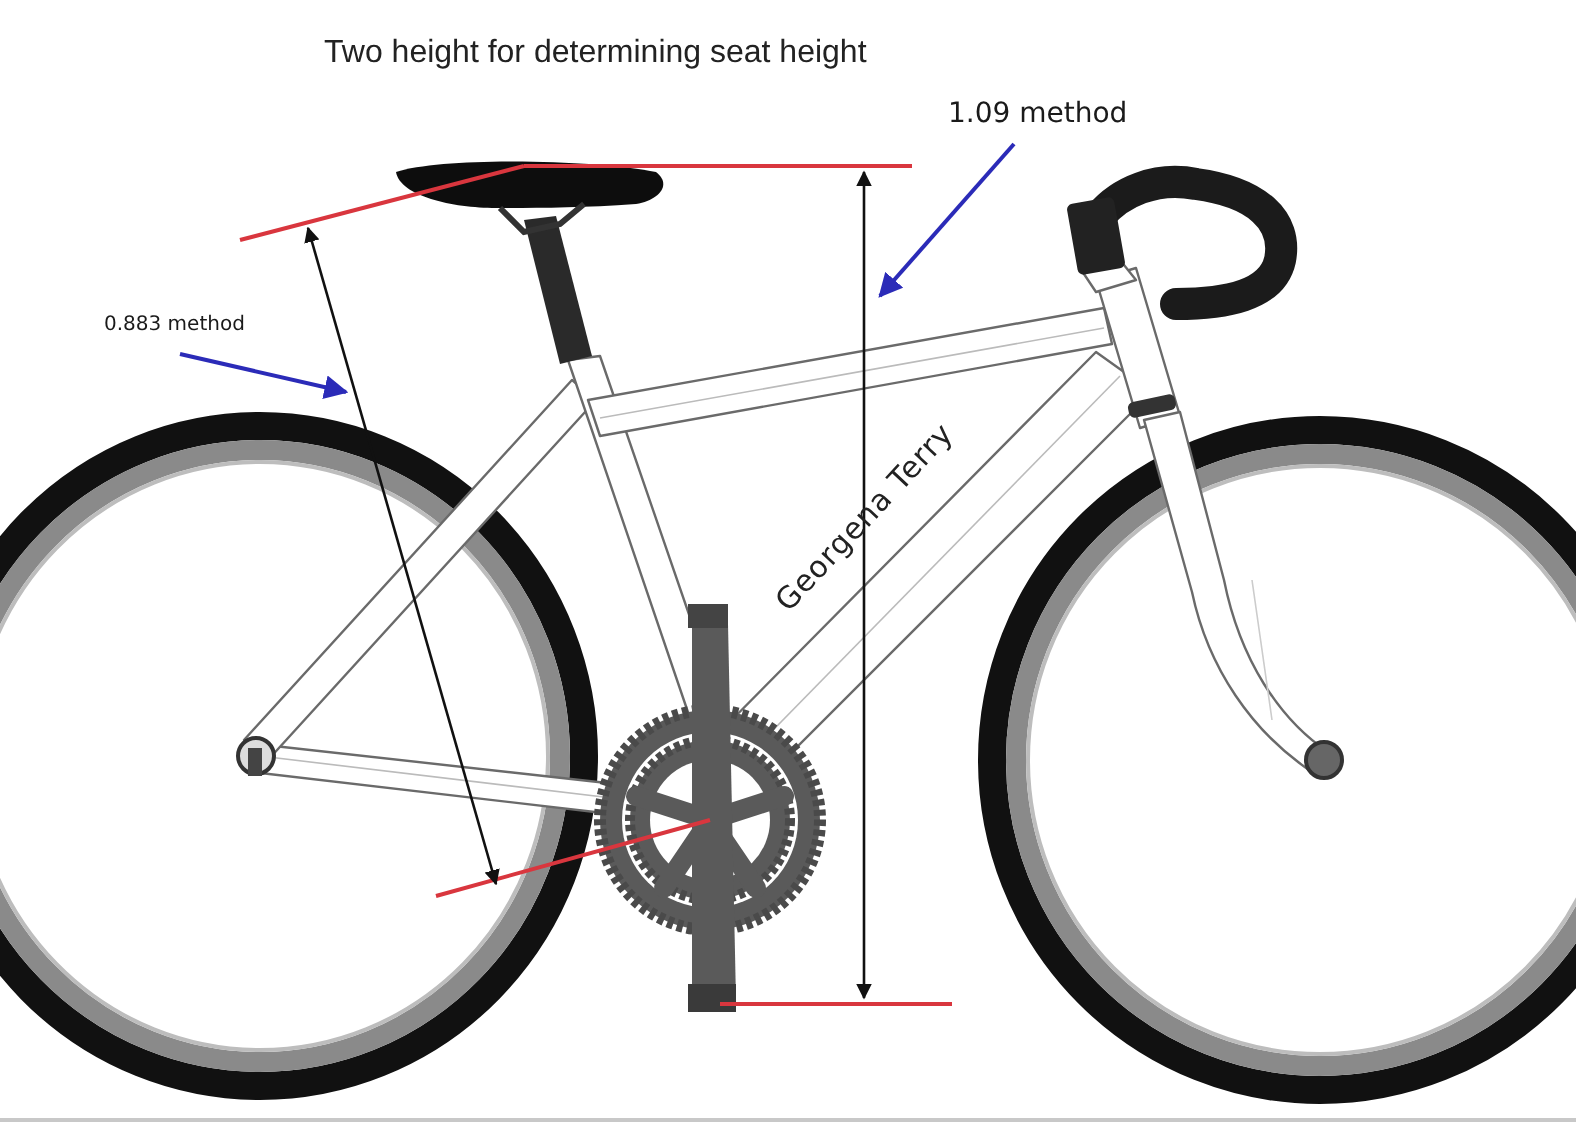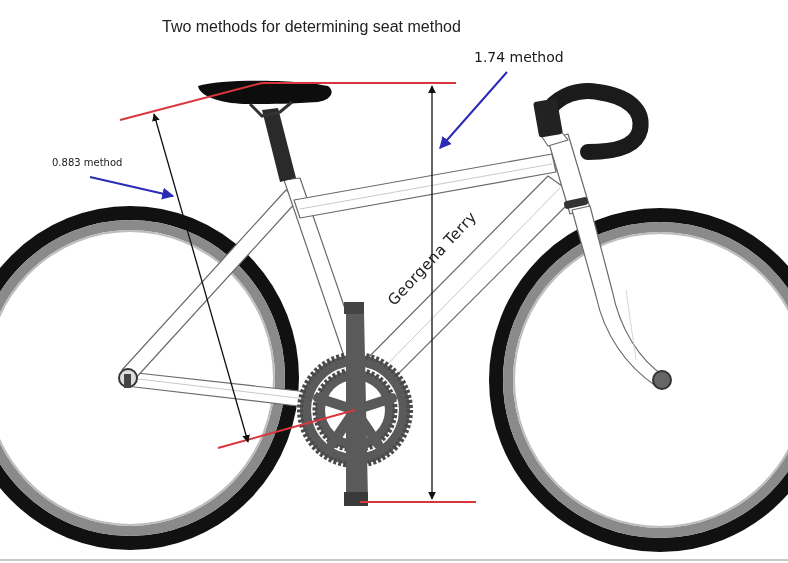--- a/index.html
+++ b/index.html
@@ -140,18 +140,18 @@
       <line x1="360" y1="502" x2="476" y2="502"></line>
     </g>
 
     <line x1="432" y1="86" x2="432" y2="499" stroke="#111" stroke-width="1.3" marker-start="url(#arrowBlk)" marker-end="url(#arrowBlk)"></line>
     <line x1="154" y1="114" x2="248" y2="442" stroke="#111" stroke-width="1.3" marker-start="url(#arrowBlk)" marker-end="url(#arrowBlk)"></line>
 
     <line x1="507" y1="72" x2="440" y2="148" stroke="#2b2bb8" stroke-width="2" marker-end="url(#arrowBlue)"></line>
     <line x1="90" y1="177" x2="173" y2="196" stroke="#2b2bb8" stroke-width="2" marker-end="url(#arrowBlue)"></line>
   </svg>
 
-  <div id="title" class="label">Two methods for determining seat method</div>
-  <div id="label-109" class="label">1.74 method</div>
+  <div id="title" class="label">Two height for determining seat height</div>
+  <div id="label-109" class="label">1.09 method</div>
   <div id="label-0883" class="label">0.883 method</div>
   <div id="brand" class="label">Georgena Terry</div>
   <div id="bottom-rule"></div>
 </div>
 
 </body></html>

